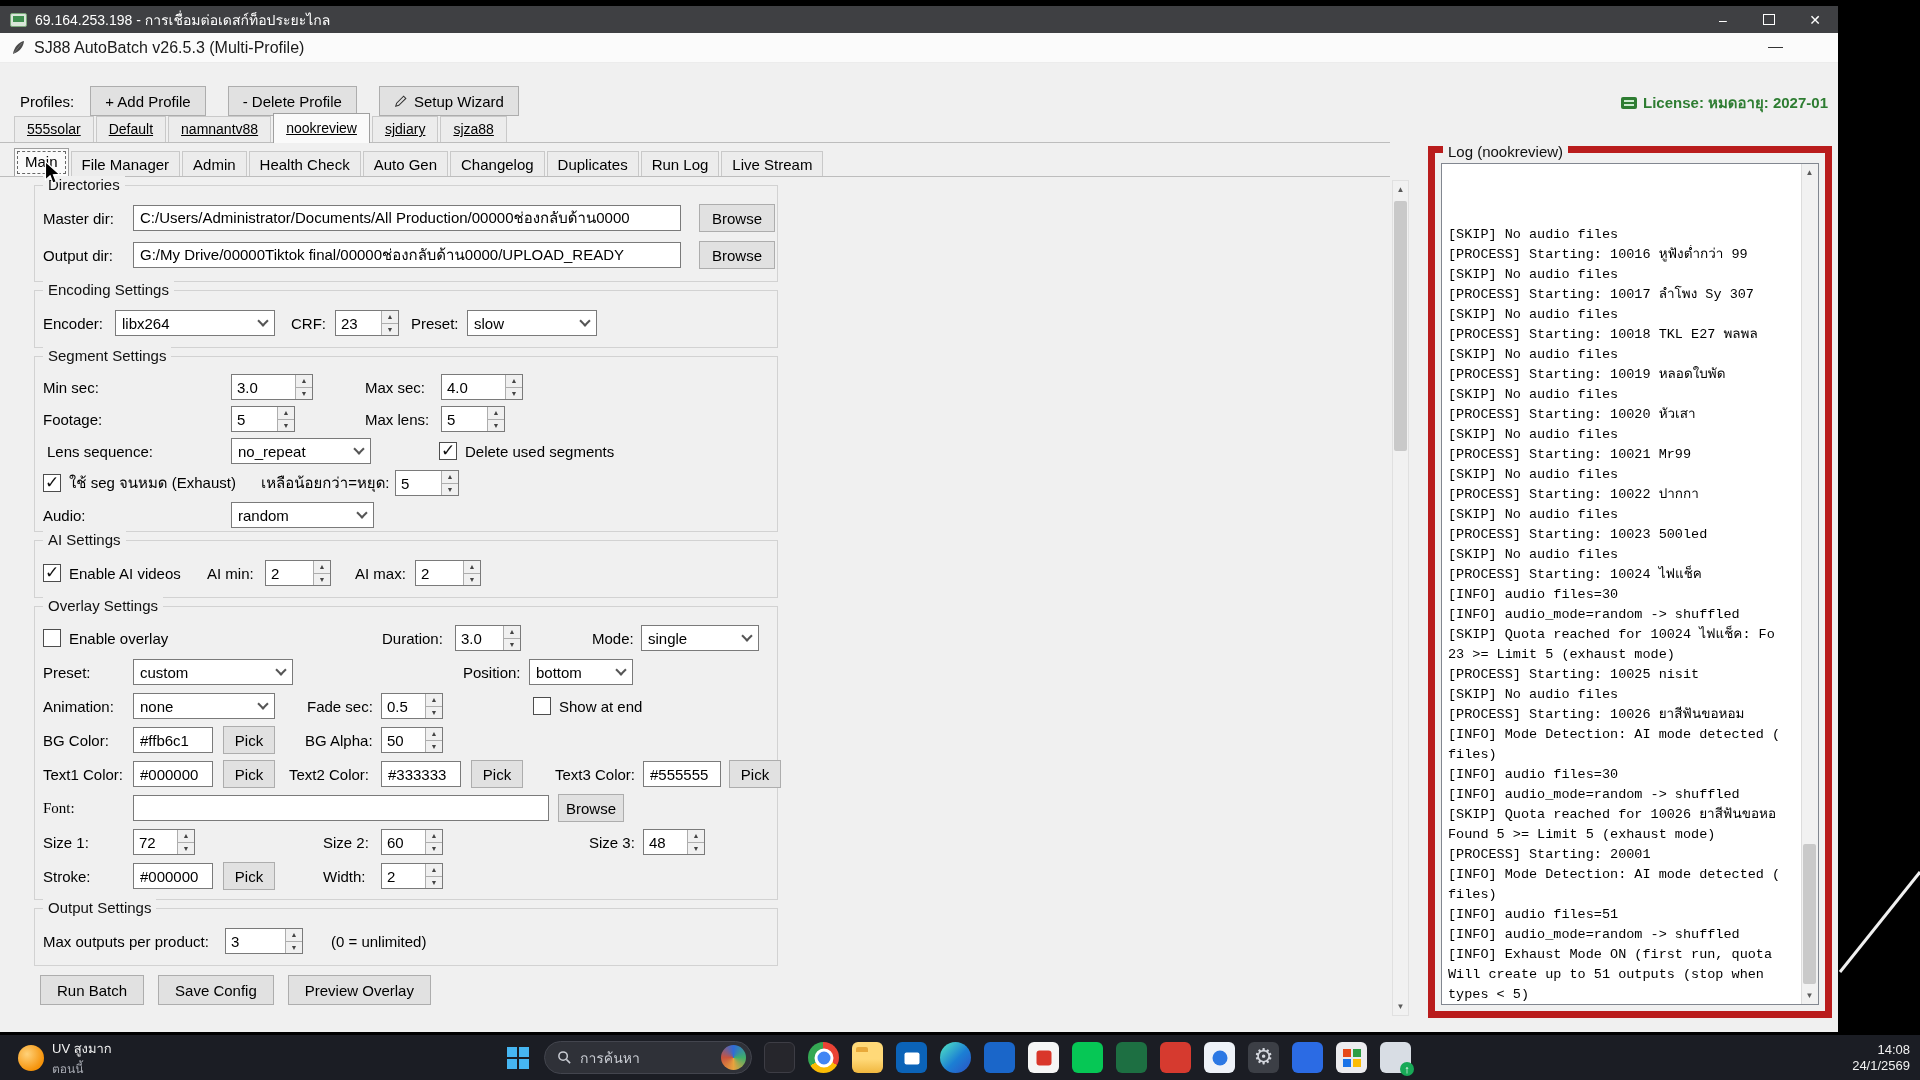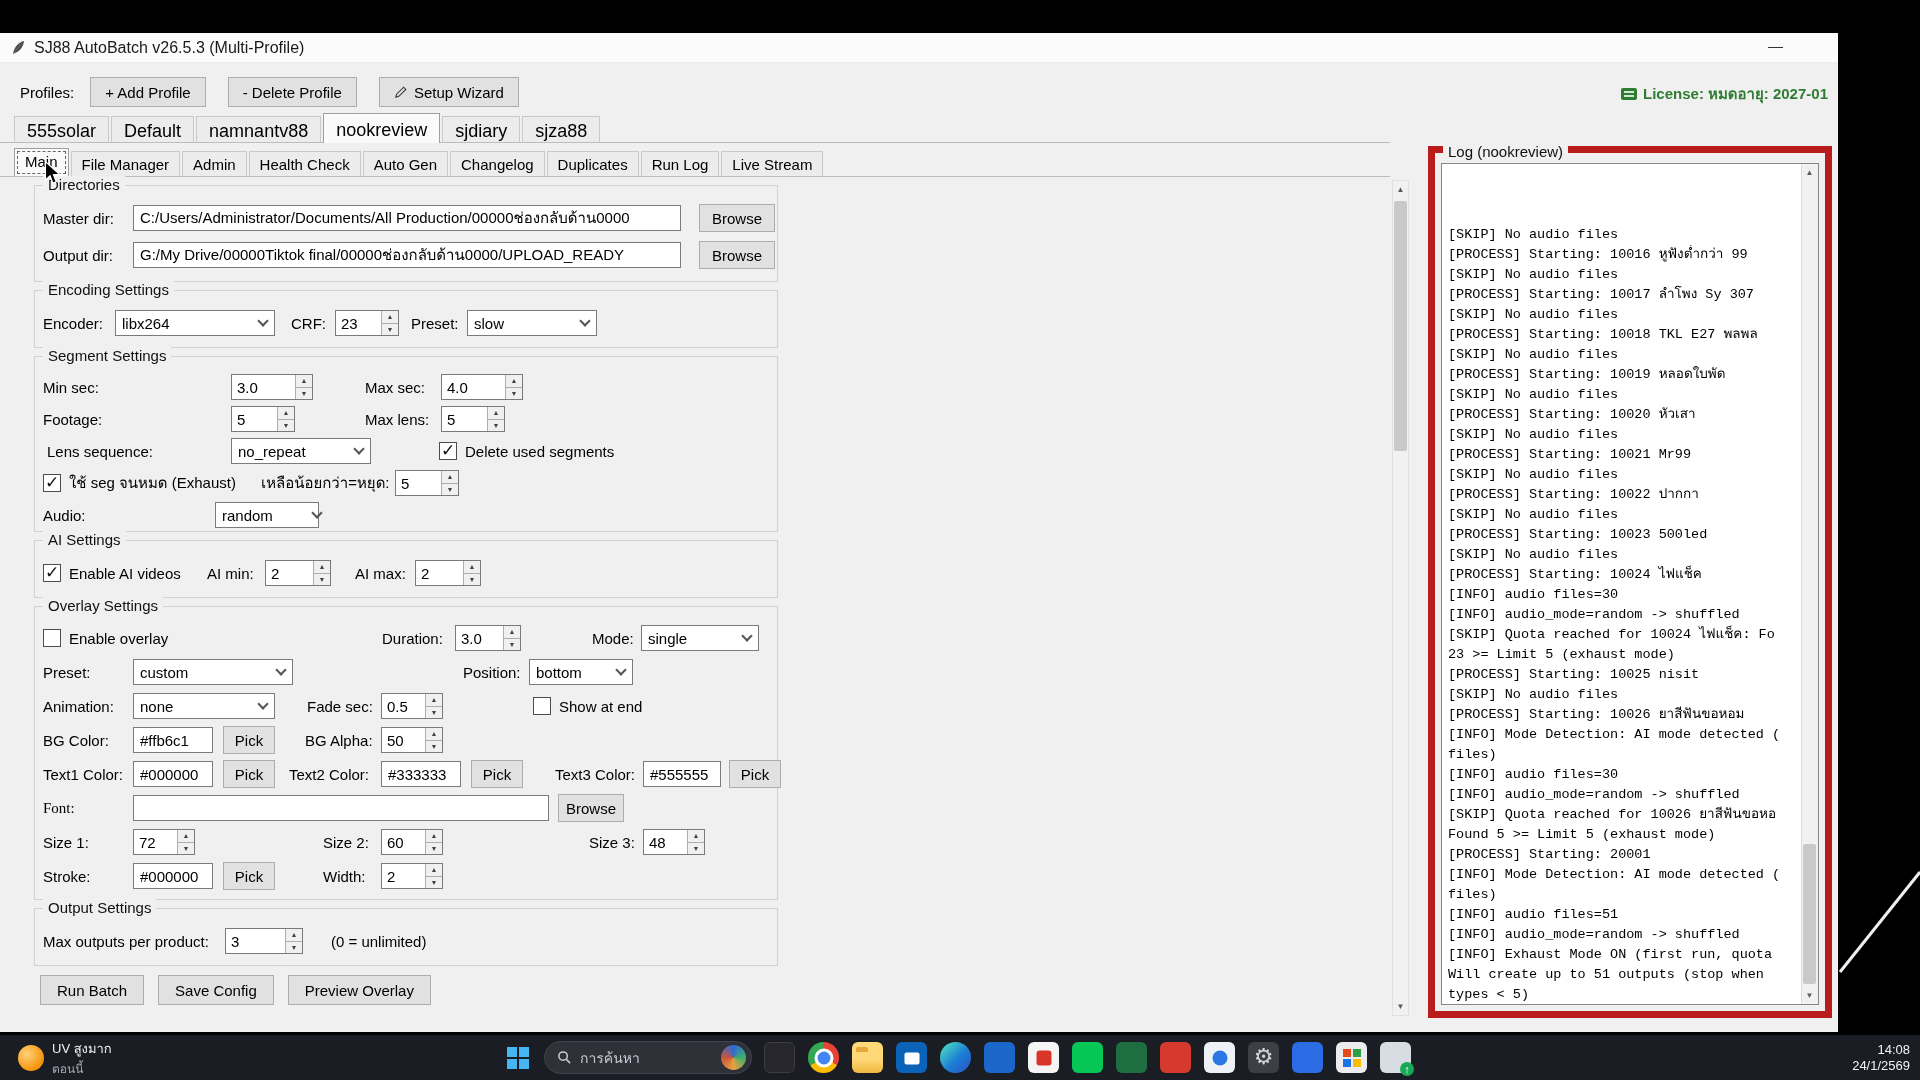--- a/index.html
+++ b/index.html
@@ -16,31 +16,31 @@
   .rdp-btn { width:46px; height:27px; color:#fff; display:flex; align-items:center; justify-content:center; font-size:14px; }
   .rdp-max::after { content:""; width:10px; height:9px; border:1px solid #fff; display:block; }
   .rdp-close { background:transparent; }
 
   
   .app-window { position:absolute; left:0; top:33px; width:1838px; height:999px; background:#f0f0f0; }
   .app-titlebar { position:absolute; left:0; top:0; width:100%; height:30px; background:#fbfbfb; display:flex; align-items:center; padding:0 10px; border-bottom:1px solid #ececec; }
   .app-title { font-size:16px; margin-left:8px; color:#1a1a1a; }
   .app-min { position:absolute; right:55px; top:4px; font-size:15px; color:#333; }
 
-  .profiles-row { position:absolute; left:0; top:41px; width:100%; height:36px; display:flex; align-items:center; padding-left:20px; }
+  .profiles-row { position:absolute; left:0; top:50px; width:100%; height:36px; display:flex; align-items:center; padding-left:20px; }
   .profiles-label { font-size:15px; margin-right:16px; }
   .pbtn { background:#e1e1e1; border:1px solid #adadad; height:30px; padding:0 14px; font-size:15px; display:inline-flex; align-items:center; margin-right:22px; }
   .pbtn .pencil { margin-right:6px; display:inline-flex; }
   .license { position:absolute; right:10px; top:8px; display:flex; align-items:center; color:#2e7d32; font-size:15px; font-weight:bold; }
   .license-ico { width:16px; height:12px; background:#2e7d32; border-radius:2px; margin-right:6px; position:relative; }
   .license-ico::after { content:""; position:absolute; left:3px; top:3px; right:3px; height:2px; background:#cdebd0; box-shadow:0 4px 0 #cdebd0; }
 
   
   .ptabs { position:absolute; left:14px; top:80px; display:flex; align-items:flex-end; height:30px; }
-  .ptab { background:#ececec; border:1px solid #c9c9c9; border-bottom:none; padding:4px 12px 5px; font-size:18px; margin-right:2px; height:27px; }
+  .ptab { background:#ececec; border:1px solid #c9c9c9; border-bottom:none; padding:4px 12px 5px; font-size:14px; margin-right:2px; height:27px;text-decoration:underline; }
   .ptab.active { background:#fafafa; height:30px; padding-top:6px; border-color:#9f9f9f; position:relative; z-index:2; }
   .ptabs-underline { position:absolute; left:0; top:109px; width:1390px; height:1px; background:#bdbdbd; }
 
   .stabs { position:absolute; left:14px; top:115px; display:flex; align-items:flex-end; height:29px; }
   .stab { background:#ececec; border:1px solid #c9c9c9; border-bottom:none; padding:4px 10px 5px; font-size:15px; margin-right:2px; height:26px; }
   .stab.active { background:#fafafa; height:29px; outline:1px dashed #666; outline-offset:-4px; border-color:#9f9f9f; }
   .stabs-underline { position:absolute; left:0; top:143px; width:1390px; height:1px; background:#bdbdbd; }
 
   
   .form-area { position:absolute; left:0; top:147px; width:1390px; height:836px; }
@@ -103,20 +103,29 @@
   .tbi.k-dark { background:#26262c; border:1px solid #3d3d45; }
   .clock { position:absolute; right:10px; top:0; height:45px; display:flex; flex-direction:column; justify-content:center; align-items:flex-end; color:#f2f2f2; font-size:13px; line-height:16px; }
 
   .cursor-svg { position:absolute; z-index:50; }
 </style>
 </head>
 <body>
 
 <div class="screen">
 
+  <div class="rdp-bar">
+    <span class="rdp-ico"></span>
+    <span class="rdp-title">69.164.253.198 - การเชื่อมต่อเดสก์ท็อประยะไกล</span>
+    <div class="rdp-btns">
+      <div class="rdp-btn">–</div>
+      <div class="rdp-btn rdp-max"></div>
+      <div class="rdp-btn rdp-close">✕</div>
+    </div>
+  </div>
 
   <div class="app-window">
 
     <div class="app-titlebar">
       <svg width="16" height="16" viewBox="0 0 16 16">
           <path d="M3 14 C4 7 9 2 14 1 C13.5 7 9 12 4 13.4 Z" fill="#4a4a4a"></path>
           <path d="M3.5 13.5 L12 3" stroke="#7a7a7a" stroke-width="0.8"></path>
         </svg>
       <span class="app-title">SJ88 AutoBatch v26.5.3 (Multi-Profile)</span>
       <span class="app-min">—</span>
@@ -263,21 +272,21 @@
           <div class="spin" style="left:352px; width:64px;">
               <div class="spin-val">5</div>
               <div class="spin-btns">
                 <div class="sb">▲</div>
                 <div class="sb">▼</div>
               </div>
             </div>
         </div>
         <div class="r" style="margin:0 0 0 8px;">
           <span class="lbl" style="left:0;">Audio:</span>
-          <div class="combo" style="left:172px; width:104px;gap:32px;">
+          <div class="combo" style="left:188px; width:143px;gap:32px;">
               <span>random</span>
               <span class="chev"></span>
             </div>
         </div>
       </div>
 
       <div class="grp" style="top:360px; height:58px;">
         <div class="grp-t">AI Settings</div>
         <div class="r" style="margin:16px 0 0 8px;">
           <span class="cb on" style="left:0;"></span>

